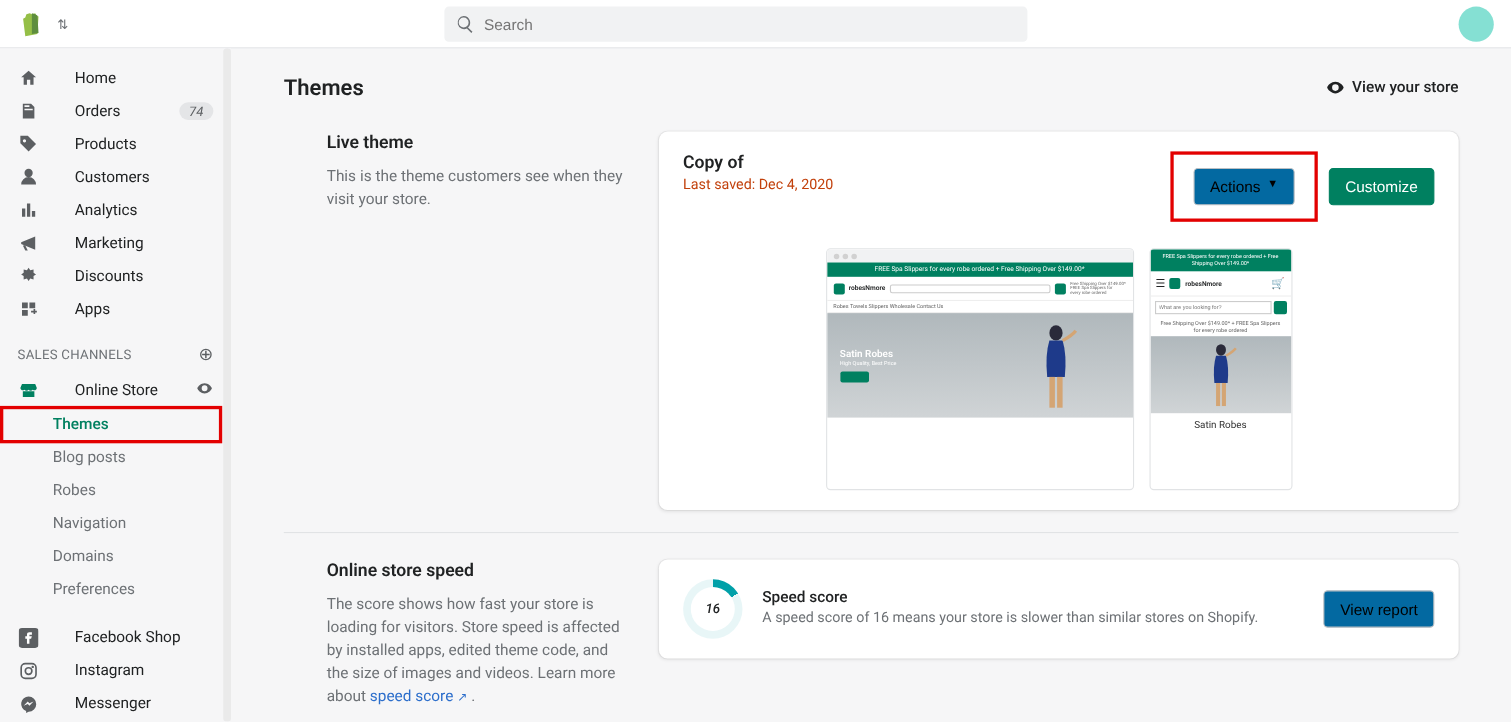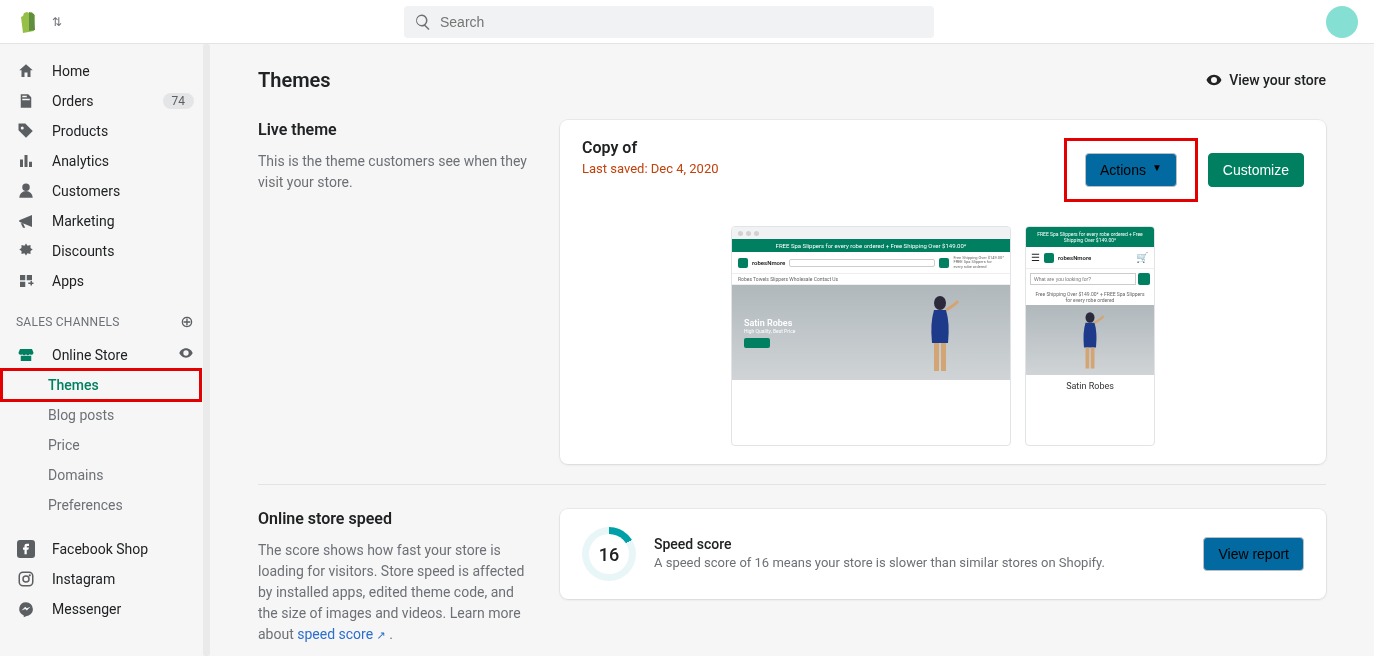--- a/index.html
+++ b/index.html
@@ -10,39 +10,39 @@
 .updown { font-size: 12px; color: #6d7175; }
 .search-wrap { flex: 0 0 530px; margin-left: 200px; }
 .search-box { width: 100%; height: 32px; background: #f1f2f3; border-radius: 4px; display: flex; align-items: center; padding: 0 10px; gap: 8px; color: #6d7175; }
 .search-box input { border: none; background: transparent; outline: none; flex: 1; font-size: 14px; color: #202223; }
 .topbar-right { margin-left: auto; }
 .avatar { width: 32px; height: 32px; border-radius: 50%; background: #85e0d3; }
 
 .layout { display: flex; height: calc(656px - 44px); }
 .sidebar { width: 210px; background: #f6f6f7; padding-top: 12px; position: relative; }
 .sidebar::after { content: ""; position: absolute; right: 0; top: 0; bottom: 0; width: 7px; background: #ccc; border-radius: 3px; opacity: .3; }
-.nav-item { display: flex; align-items: center; gap: 16px; padding: 6px 16px; font-size: 14px; color: #202223; cursor: pointer; }
+.nav-item { display: flex; align-items: center; gap: 32px; padding: 6px 16px; font-size: 14px; color: #202223; cursor: pointer; }
 .nav-item .icon { width: 20px; display: flex; justify-content: center; color: #5c5f62; }
 .nav-sub { padding-left: 48px; font-size: 14px; color: #6d7175; padding-top: 7px; padding-bottom: 7px; cursor: pointer; }
 .nav-sub.active { color: #008060; font-weight: 500; }
-.badge { background: #e4e5e7; border-radius: 10px; font-size: 12px; padding: 1px 9px; margin-left: auto; color: #5c5f62; }
+.badge { background: #e4e5e7; border-radius: 10px; font-size: 12px; padding: 1px 9px; margin-left: auto; color: #5c5f62; font-style: italic; }
 .section-title { font-size: 12px; color: #6d7175; padding: 16px 16px 8px; letter-spacing: .02em; display: flex; align-items: center; }
 .section-title .plus { margin-left: auto; color: #5c5f62; font-size: 16px; }
 .highlight-red { border: 3px solid #e30000; }
 .themes-row { position: relative; }
 .themes-row .highlight-red { position: absolute; left: 0; right: 8px; top: -2px; bottom: -2px; pointer-events: none; }
 .eye-mini { margin-left: auto; color: #5c5f62; }
 
 .main { flex: 1; padding: 24px 48px 24px 48px; overflow-y: auto; }
 .page-header { display: flex; justify-content: space-between; align-items: center; margin-bottom: 28px; }
 .page-title { font-size: 20px; font-weight: 600; }
 .view-store { display: flex; align-items: center; gap: 6px; font-size: 14px; color: #202223; font-weight: 500; cursor: pointer; text-align: right; }
 
 .section { display: flex; gap: 32px; margin-bottom: 20px; }
-.section-left { width: 270px; }
+.section-left { width: 270px; margin-left: 39px; }
 .section-left h2 { font-size: 16px; font-weight: 600; margin-bottom: 12px; }
 .section-left p { font-size: 14px; color: #6d7175; line-height: 1.5; }
 .section-right { flex: 1; }
 .card { background: #fff; border-radius: 8px; box-shadow: 0 0 0 1px rgba(0,0,0,.05), 0 1px 3px rgba(0,0,0,.08); padding: 18px 22px; }
 .theme-card-head { display: flex; align-items: flex-start; }
 .theme-title { font-size: 16px; font-weight: 600; }
 .theme-saved { font-size: 13px; color: #c2410c; margin-top: 4px; }
 .theme-actions { margin-left: auto; display: flex; gap: 10px; align-items: center; }
 .actions-wrap { padding: 12px 18px; border: 3px solid #e30000; display: flex; }
 .btn { border-radius: 4px; font-size: 14px; padding: 8px 14px; cursor: pointer; }
@@ -62,21 +62,21 @@
 .mini-nav { font-size: 5px; padding: 2px 6px; color: #666; border-bottom: 1px solid #eee; }
 .hero { height: 95px; background: linear-gradient(#b0b8bc,#d0d4d6); position: relative; display: flex; flex-direction: column; justify-content: center; padding-left: 12px; color: #fff; }
 .hero-fig { position: absolute; right: 50px; top: 8px; width: 40px; height: 80px; }
 .hero-btn { width: 26px; height: 10px; background: #008060; border-radius: 2px; margin-top: 4px; }
 .mini-caption { text-align: center; padding: 6px; font-size: 9px; color: #333; }
 hr.divider { border: none; border-top: 1px solid #e1e3e5; margin: 12px 0 24px; }
 
 .speed-card { display: flex; align-items: center; gap: 18px; }
 .gauge { width: 54px; height: 54px; border-radius: 50%; background: conic-gradient(#00a0a8 0 58deg, #e8f6f7 58deg 360deg); display: flex; align-items: center; justify-content: center; position: relative; }
 .gauge::before { content: ""; position: absolute; inset: 7px; border-radius: 50%; background: #fff; }
-.gauge span { position: relative; font-size: 18px; font-weight: 500; }
+.gauge span { position: relative; font-size: 12px; font-weight: 500; font-style: italic; }
 .speed-text h3 { font-size: 14px; font-weight: 500; margin-bottom: 2px; }
 .speed-text p { font-size: 13px; color: #6d7175; line-height: 1.4; }
 .link { color: #2c6ecb; cursor: pointer; }
 .ext-icon { font-size: 11px; }
 svg.i { width: 18px; height: 18px; fill: currentColor; }
 </style>
 </head>
 <body>
 
 <div class="topbar">
@@ -125,32 +125,32 @@
       <span class="icon">
           <svg class="i" viewBox="0 0 24 24">
             <path d="M11 2l10 10-9 9L2 11V2h9zm-4 4a2 2 0 100 4 2 2 0 000-4z"></path>
           </svg>
         </span>
       <span>Products</span>
     </div>
     <div class="nav-item">
       <span class="icon">
           <svg class="i" viewBox="0 0 24 24">
+            <path d="M12 12a5 5 0 100-10 5 5 0 000 10zm-9 9a9 9 0 0118 0H3z"></path>
+          </svg>
+        </span>
+      <span>Customers</span>
+    </div>
+    <div class="nav-item">
+      <span class="icon">
+          <svg class="i" viewBox="0 0 24 24">
             <path d="M4 20V10h4v10H4zm6 0V4h4v16h-4zm6 0v-7h4v7h-4z"></path>
           </svg>
         </span>
       <span>Analytics</span>
-    </div>
-    <div class="nav-item">
-      <span class="icon">
-          <svg class="i" viewBox="0 0 24 24">
-            <path d="M12 12a5 5 0 100-10 5 5 0 000 10zm-9 9a9 9 0 0118 0H3z"></path>
-          </svg>
-        </span>
-      <span>Customers</span>
     </div>
     <div class="nav-item">
       <span class="icon">
           <svg class="i" viewBox="0 0 24 24">
             <path d="M3 11l17-7v16L3 13v-2zm2 4l3 6h3l-3-6H5z"></path>
           </svg>
         </span>
       <span>Marketing</span>
     </div>
     <div class="nav-item">
@@ -185,21 +185,22 @@
       <span class="eye-mini"><svg class="i" viewBox="0 0 24 24" style="width:16px;height:16px">
             <path d="M12 5c5 0 9 4 10 7-1 3-5 7-10 7S3 15 2 12c1-3 5-7 10-7zm0 3a4 4 0 100 8 4 4 0 000-8z"></path>
           </svg></span>
     </div>
 
     <div class="themes-row" style="position:relative">
       <div class="nav-sub active"><span>Themes</span></div>
       <div class="highlight-red"></div>
     </div>
     <div class="nav-sub">Blog posts</div>
-    <div class="nav-sub">Price</div>
+    <div class="nav-sub">Robes</div>
+    <div class="nav-sub">Navigation</div>
     <div class="nav-sub">Domains</div>
     <div class="nav-sub">Preferences</div>
 
     <div style="height:14px"></div>
     <div class="nav-item">
       <span class="icon">
           <svg class="i" viewBox="0 0 24 24">
             <rect width="24" height="24" rx="4" fill="#5c5f62"></rect>
             <path fill="#fff" d="M13 8h3V5h-3c-2 0-3 1-3 3v2H8v3h2v6h3v-6h2l1-3h-3V8z"></path>
           </svg>

